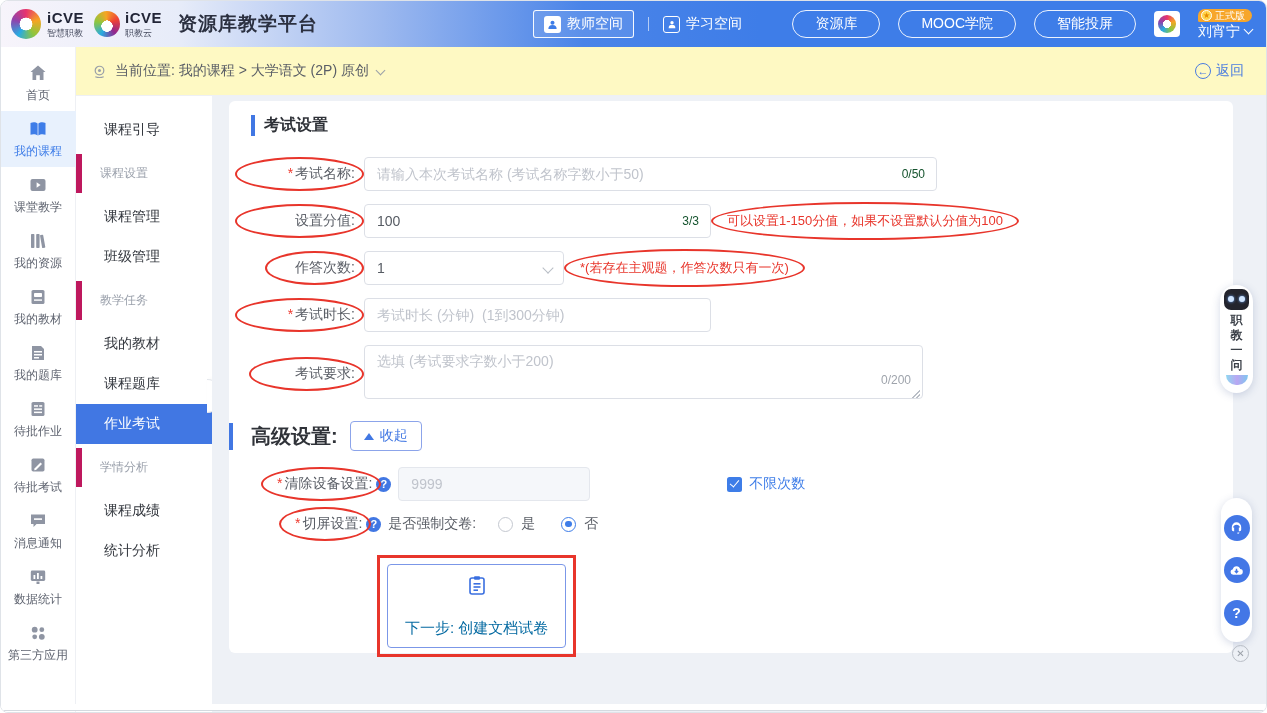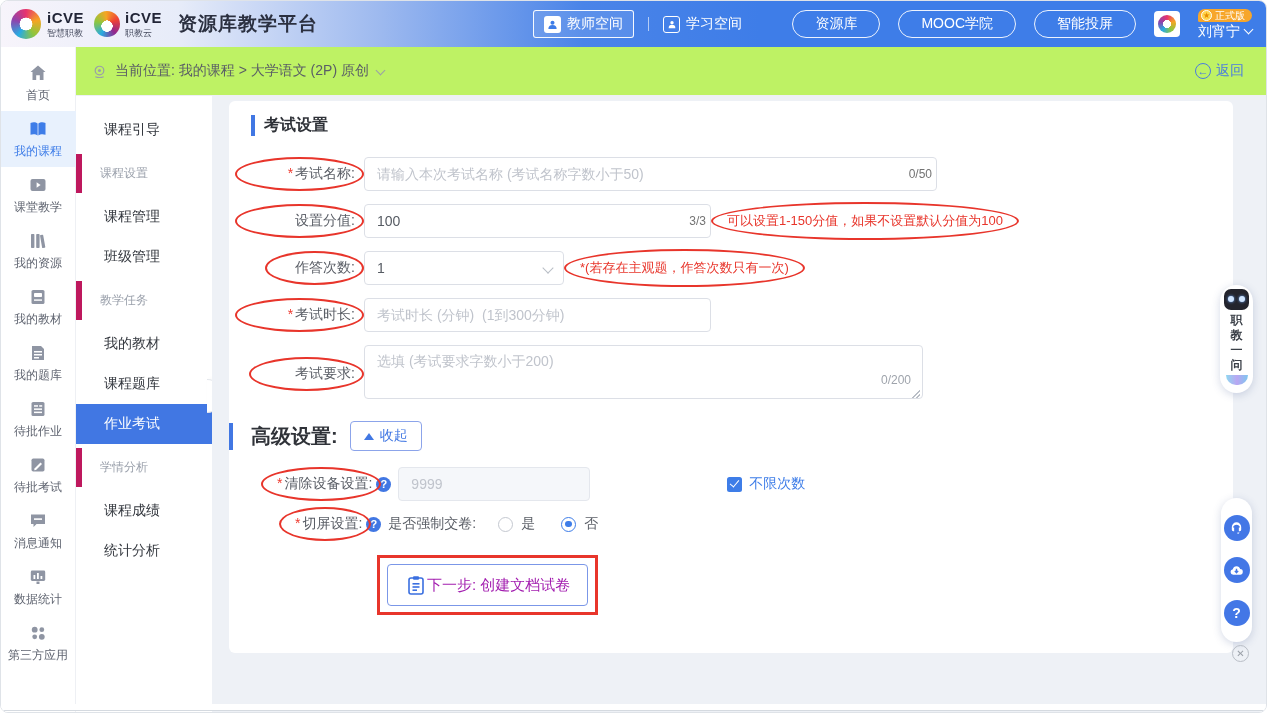--- a/index.html
+++ b/index.html
@@ -47,21 +47,21 @@
   .under { display:flex; height:665px; }
   .nav1 { width:75px; background:#fff; border-right:1px solid #eef0f4; display:flex; flex-direction:column; align-items:center; padding-top:8px; }
   .nav1-item { width:75px; display:flex; flex-direction:column; align-items:center; gap:4px; padding:8px 0 7px;
     font-size:12px; color:#5f6470; cursor:pointer; }
   .nav1-item svg { width:20px; height:20px; fill:#8f95a3; }
   .nav1-item.active { background:#e8f1fd; color:#3e7de8; }
   .nav1-item.active svg { fill:#3e7de8; }
 
   .right-col { flex:1; display:flex; flex-direction:column; }
   .breadcrumb { height:49px; border-bottom:1px solid #eef0f4; display:flex; align-items:center; padding:0 22px 0 16px;
-    font-size:14px; color:#5a5e66; background:#bef264; }
+    font-size:14px; color:#5a5e66; background:#fef9c3; }
   .crumb-chev { width:7px; height:7px; border-right:1.4px solid #9aa0a8; border-bottom:1.4px solid #9aa0a8; transform:rotate(45deg); margin:-2px 0 0 8px; }
   .back-btn { margin-left:auto; color:#4a7ce0; font-size:14px; display:flex; align-items:center; gap:5px; cursor:pointer; }
   .back-cir { width:16px; height:16px; border:1.3px solid #4a7ce0; border-radius:50%; display:flex; align-items:center; justify-content:center; font-size:11px; line-height:1; }
 
   .content-row { flex:1; display:flex; }
   .nav2 { width:136px; background:#fff; position:relative; padding-top:14px; font-size:14px; }
   .nav2-item { padding:11px 0 11px 28px; color:#34383f; cursor:pointer; }
   .nav2-section { padding:11px 0 11px 18px; color:#9aa0ab; font-size:12px; border-left:6px solid #be185d; margin:4px 0; }
   .nav2-item.active { background:#4177e3; color:#fff; }
   .collapse-tab { position:absolute; right:-11px; top:283px; width:16px; height:34px; background:#fff;
@@ -76,21 +76,21 @@
   .form { margin-top:21px; }
   .form-row { display:flex; align-items:center; margin-bottom:13px; position:relative; }
   .lab { display:inline-block; width:104px; text-align:right; font-size:14px; color:#5a5e66; margin-right:9px; position:relative; white-space:nowrap; }
   .req { color:#ee3a2f; margin-right:2px; }
   .circ::before { content:""; position:absolute; left:-16px; right:-9px; top:-8px; bottom:-8px;
     border:2px solid #e8352b; border-radius:50%; pointer-events:none; }
   .inp-wrap { position:relative; display:inline-block; }
   .inp { height:34px; border:1px solid #dcdfe6; border-radius:4px; font-size:14px; color:#565b63;
     padding:0 52px 0 12px; outline:none; font-family:inherit; background:#fff; }
   .inp::placeholder, .ta::placeholder { color:#c0c4cc; }
-  .counter { position:absolute; right:5px; top:50%; transform:translateY(-50%); font-size:12px; color:#737373; }
+  .counter { position:absolute; right:12px; top:50%; transform:translateY(-50%); font-size:12px; color:#14532d; }
   .w-big { width:573px; }
   .w-mid { width:347px; }
   .sel { width:200px; height:34px; border:1px solid #dcdfe6; border-radius:4px; font-size:14px; color:#565b63;
     padding:0 26px 0 12px; display:flex; align-items:center; position:relative; cursor:pointer; background:#fff; }
   .sel-arr { position:absolute; right:11px; top:12px; width:8px; height:8px; border-right:1.4px solid #b9bec6; border-bottom:1.4px solid #b9bec6; transform:rotate(45deg); }
   .ta-wrap { position:relative; display:inline-block; }
   .ta { width:559px; height:54px; border:1px solid #dcdfe6; border-radius:4px; font-size:14px; color:#565b63;
     padding:7px 12px; resize:none; outline:none; font-family:inherit; }
   .ta-counter { position:absolute; right:12px; bottom:16px; font-size:12px; color:#9fa4ac; }
   .ta-grip { position:absolute; right:3px; bottom:5px; width:8px; height:8px;
@@ -115,22 +115,22 @@
   .cb { width:15px; height:15px; border-radius:2.5px; background:#3e7de8; position:relative; display:inline-block; cursor:pointer; }
   .cb::after { content:""; position:absolute; left:4.5px; top:1.5px; width:4px; height:8px;
     border-right:1.8px solid #fff; border-bottom:1.8px solid #fff; transform:rotate(40deg); }
   .cb-lab { color:#3e7de8; margin-left:7px; cursor:pointer; }
   .radio { width:15px; height:15px; border-radius:50%; border:1.4px solid #c4c8d0; background:#fff; display:inline-block; position:relative; cursor:pointer; }
   .radio.on { border-color:#3e7de8; }
   .radio.on::after { content:""; position:absolute; left:3px; top:3px; width:6.5px; height:6.5px; border-radius:50%; background:#3e7de8; }
   .radio-lab { margin:0 26px 0 8px; color:#5a5e66; cursor:pointer; }
 
   .next-wrap { display:inline-block; border:3px solid #e8352b; padding:6px 7px; margin:8px 0 0 126px; }
-  .next-btn { display:flex; align-items:center; gap:0; background:#fff; border:1px solid #7b97e8; border-radius:4px;
-    color:#a21caf; font-size:15px; padding:9px 17px; cursor:pointer; font-family:inherit; }
+  .next-btn { display:flex; align-items:center; gap:23px; background:#fff; border:1px solid #7b97e8; border-radius:4px;
+    color:#0369a1; font-size:15px; padding:9px 17px; cursor:pointer; font-family:inherit;flex-direction:column; }
 
   
   .assistant { position:absolute; right:13px; top:284px; width:33px; height:108px; background:#fff; border-radius:17px;
     box-shadow:0 2px 8px rgba(60,80,140,.22); display:flex; flex-direction:column; align-items:center; padding-top:4px; cursor:pointer; z-index:9; }
   .robot { width:25px; height:21px; background:#23242d; border-radius:7px; position:relative; }
   .robot::before, .robot::after { content:""; position:absolute; top:7px; width:6px; height:6px; border-radius:50%; background:#cfe4ff; box-shadow:0 0 3px #6ea8ff; }
   .robot::before { left:4px; } .robot::after { right:4px; }
   .assistant-txt { margin-top:3px; font-size:12px; color:#3a3f47; font-weight:700; line-height:15px; width:14px; text-align:center; }
   .assistant-wave { width:22px; height:10px; border-radius:0 0 10px 10px;
     background:linear-gradient(90deg,#8fd8f0,#b9a6f2,#7fc6ef); margin-top:2px; }

